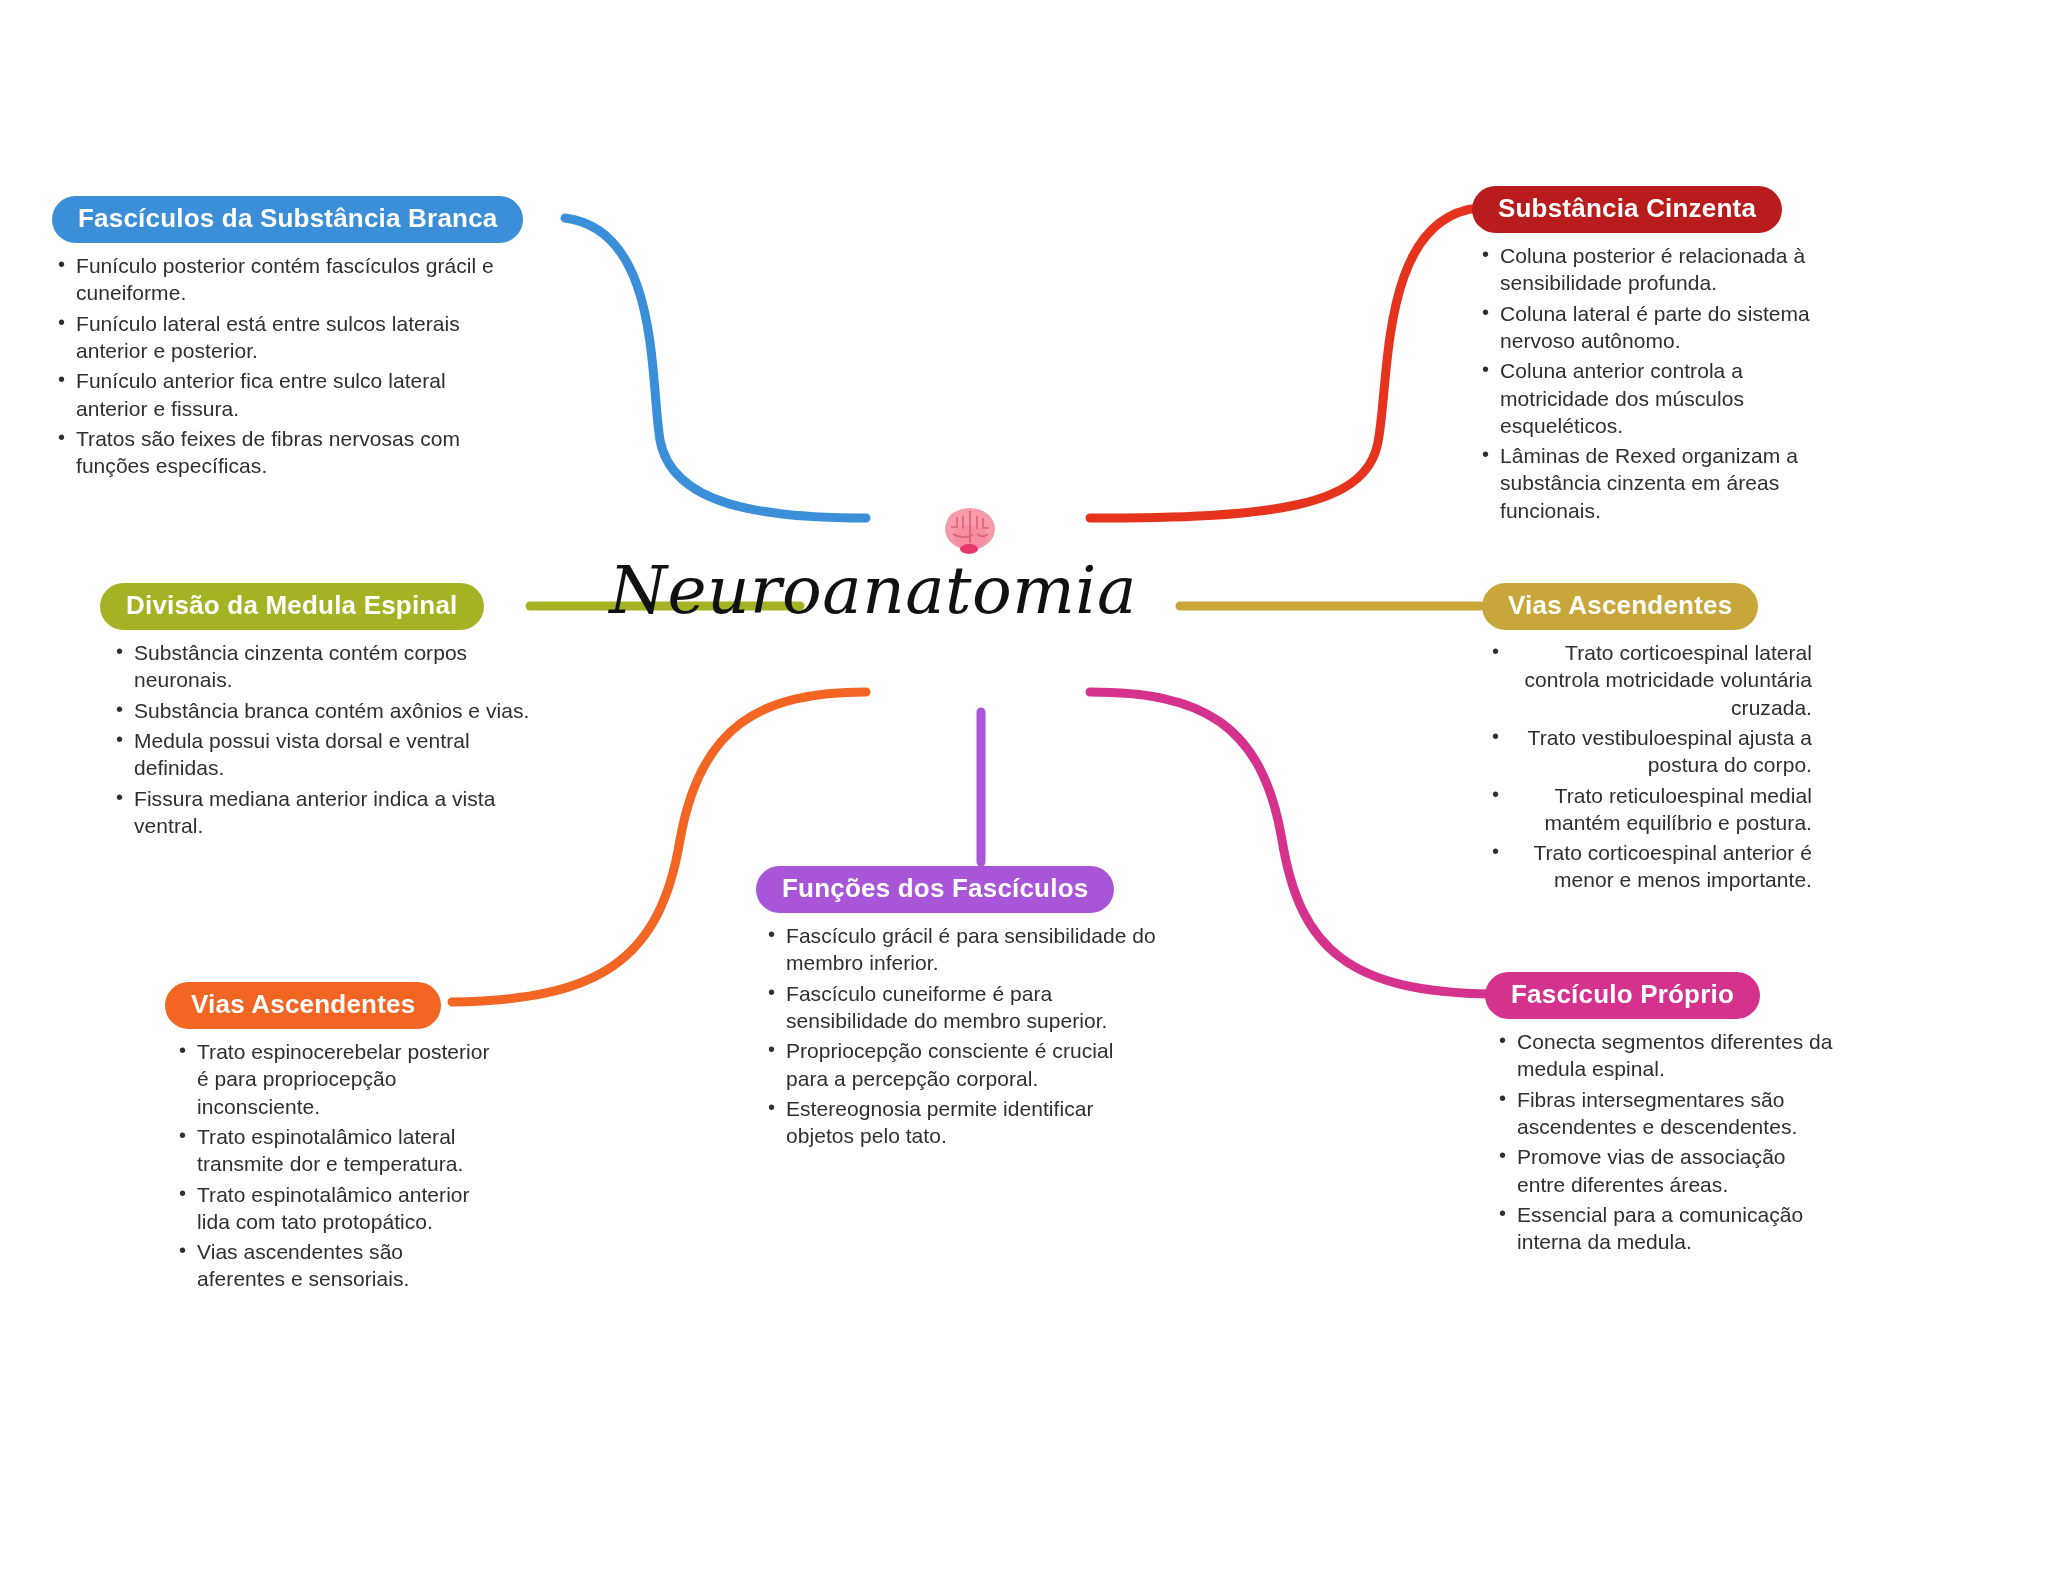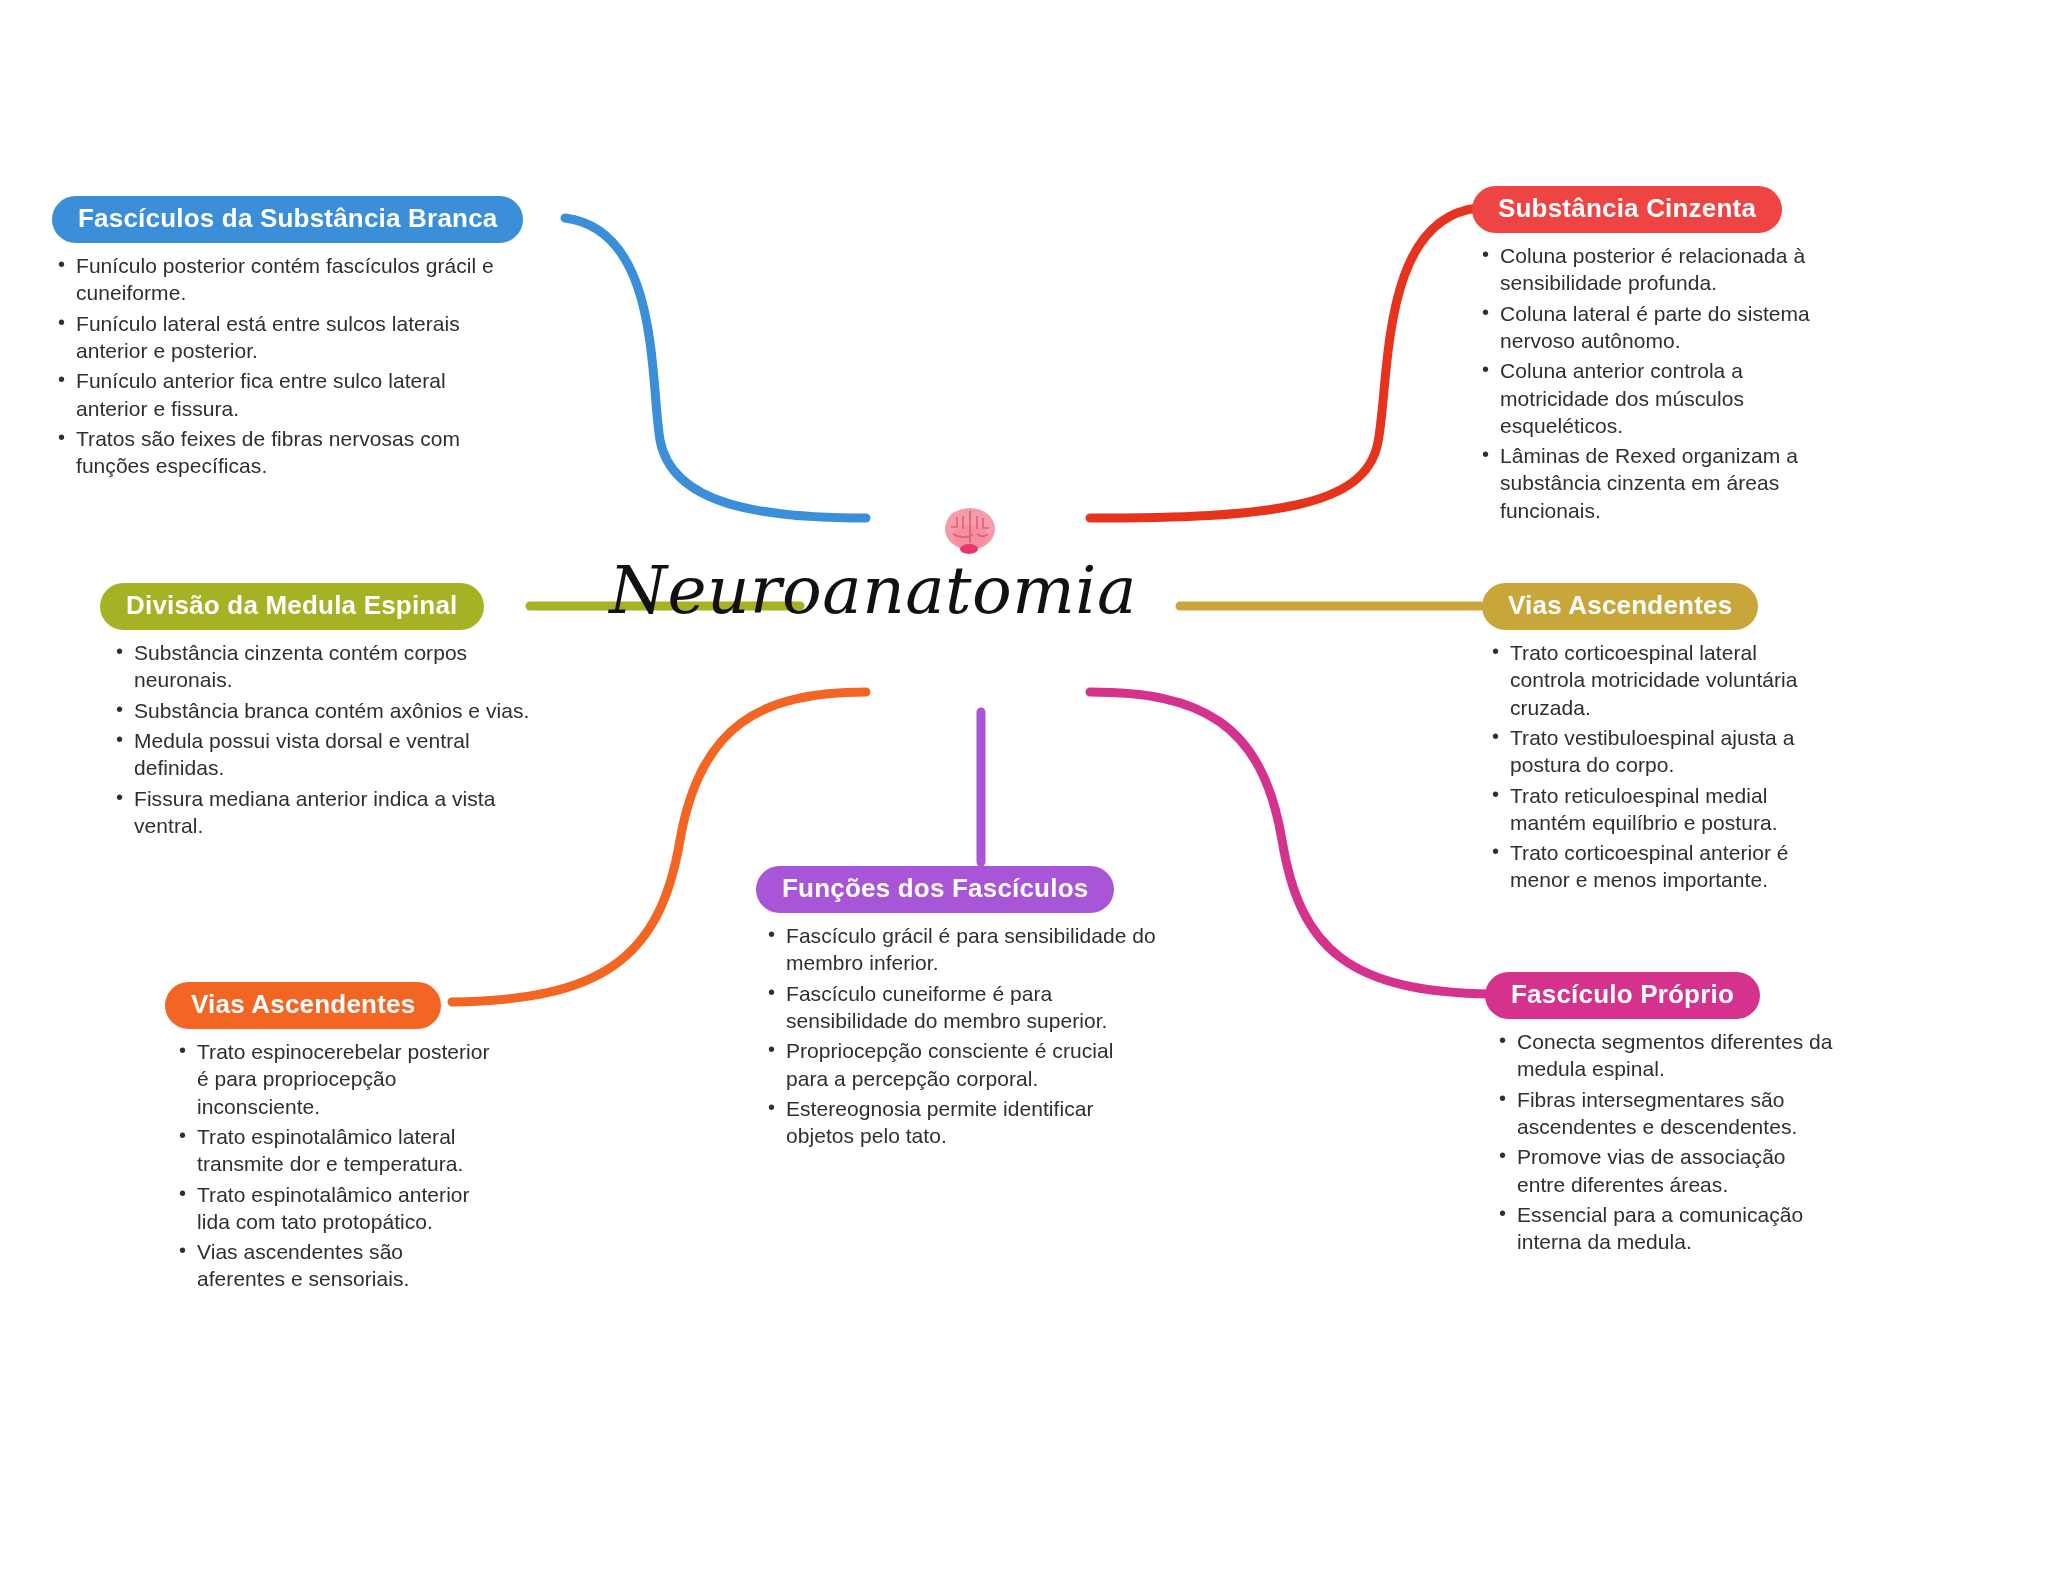--- a/index.html
+++ b/index.html
@@ -105,27 +105,27 @@
   #branch-cinzenta       { left: 1472px; top: 186px;  width: 356px; }
   #branch-divisao        { left: 100px;  top: 583px;  width: 450px; }
   #branch-descendentes   { left: 1482px; top: 583px;  width: 330px; }
   #branch-ascendentes    { left: 165px;  top: 982px;  width: 330px; }
   #branch-funcoes        { left: 756px;  top: 866px;  width: 400px; }
   #branch-proprio        { left: 1485px; top: 972px;  width: 350px; }
 
   #branch-funiculos ul.points   { margin-left: 4px; }
   #branch-cinzenta  ul.points   { margin-left: 8px; }
   #branch-divisao   ul.points   { margin-left: 14px; }
-  #branch-descendentes ul.points{ margin-left: 8px; }
+  #branch-descendentes ul.points{ margin-left: 8px; text-align: right; }
   #branch-ascendentes  ul.points{ margin-left: 12px; }
   #branch-funcoes   ul.points   { margin-left: 10px; }
   #branch-proprio   ul.points   { margin-left: 12px; }
 
   #branch-funiculos .pill   { background: #3b8ed8; }
-  #branch-cinzenta .pill    { background: #ef4444; }
+  #branch-cinzenta .pill    { background: #b91c1c; }
   #branch-divisao .pill     { background: #a4b223; }
   #branch-descendentes .pill{ background: #c9a63a; }
   #branch-ascendentes .pill { background: #f26522; }
   #branch-funcoes .pill     { background: #a855d8; }
   #branch-proprio .pill     { background: #d4328c; }
 </style>
 </head>
 <body>
 
 <div id="canvas">

